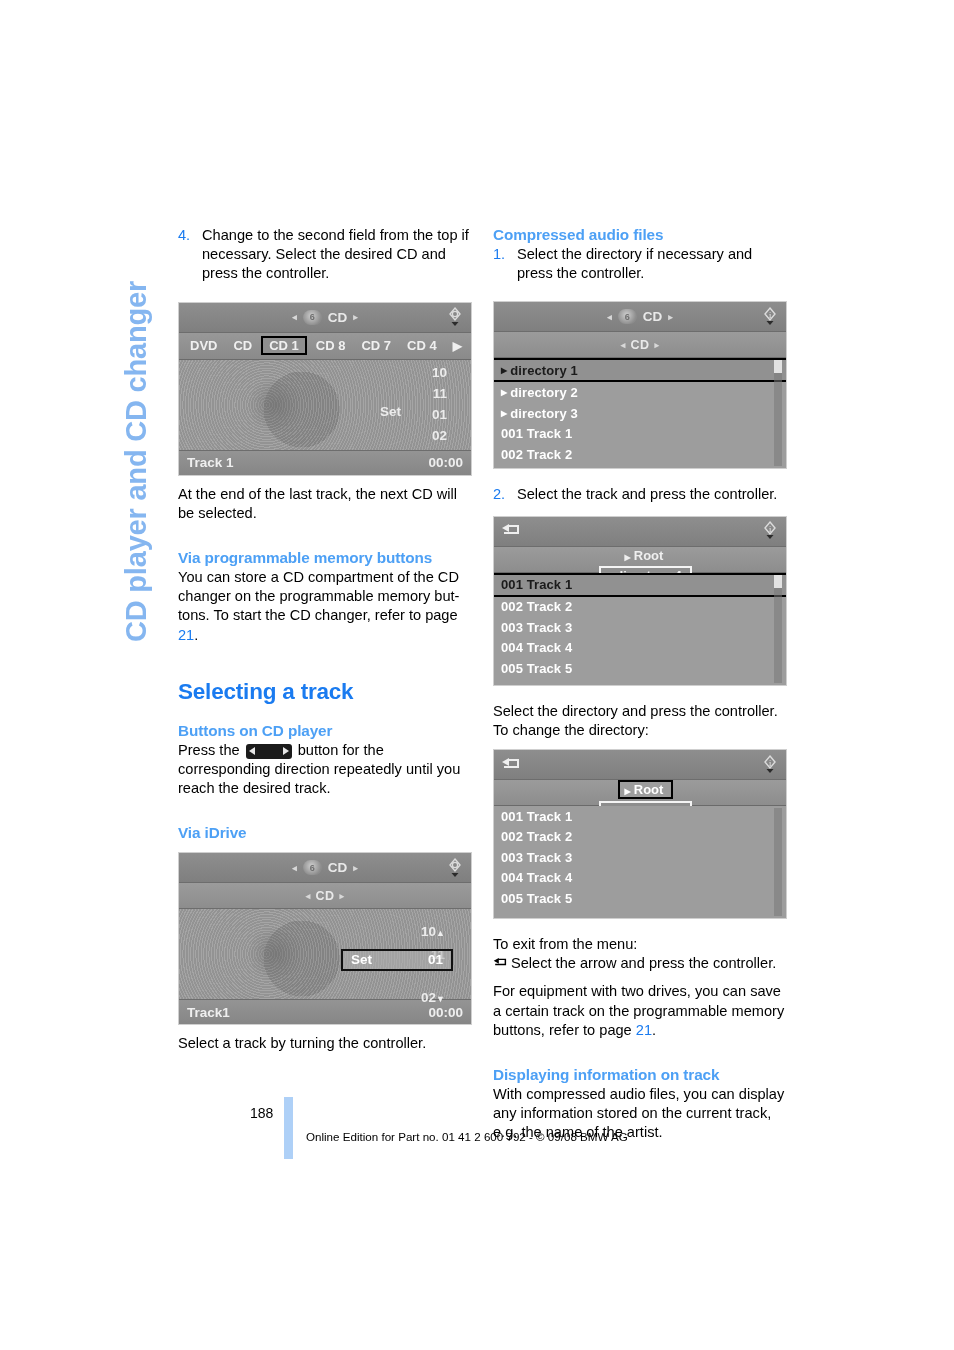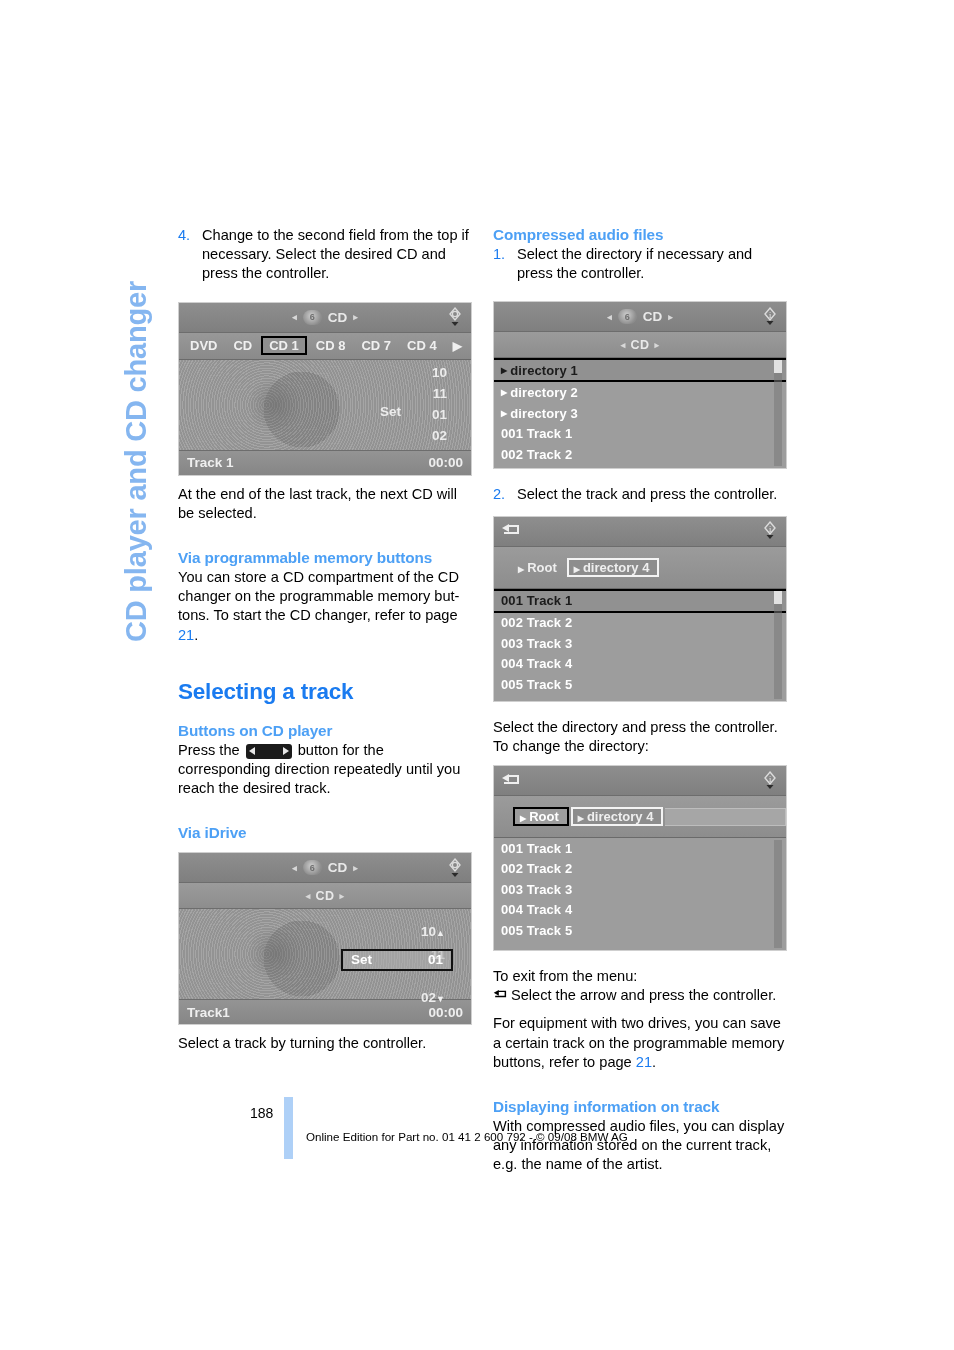--- a/index.html
+++ b/index.html
@@ -177,24 +177,25 @@
     position: absolute; right: 4px; top: 2px; bottom: 2px; width: 8px;
     background: rgba(120,120,120,0.55);
   }
   .scrollthumb {
     position: absolute; right: 4px; top: 2px; width: 8px; height: 13px;
     background: #e2e2e2;
   }
 
   
   .crumbrow {
-    height: 42px; display: flex; align-items: center; gap: 2px;
+    height: 26px; display: flex; align-items: center; gap: 2px;
     background: linear-gradient(#9b9b9b, #8d8d8d);
     border-bottom: 1px solid #6a6a6a;
-    padding-left: 19px;
+    padding-left: 11px;
+    flex-direction: column;
   }
   .crumb {
     color: #efefef; font-size: 13px; font-weight: bold;
     padding: 1px 8px 1px 5px; white-space: nowrap;
   }
   .crumb .tri { font-size: 8px; margin-right: 3px; }
   .crumb.boxed { border: 2px solid #f4f4f4; background: #8d8d8d; padding: 0px 8px 0px 5px; }
   .crumb.sel { border: 2px solid #000; background: #9d9d9d; color: #fff; padding: 0px 8px 0px 5px; }
   .crumbfill { flex: 1 1 auto; height: 18px; background: #a6a6a6; border: 1px solid #bdbdbd; border-left: none; }
 

